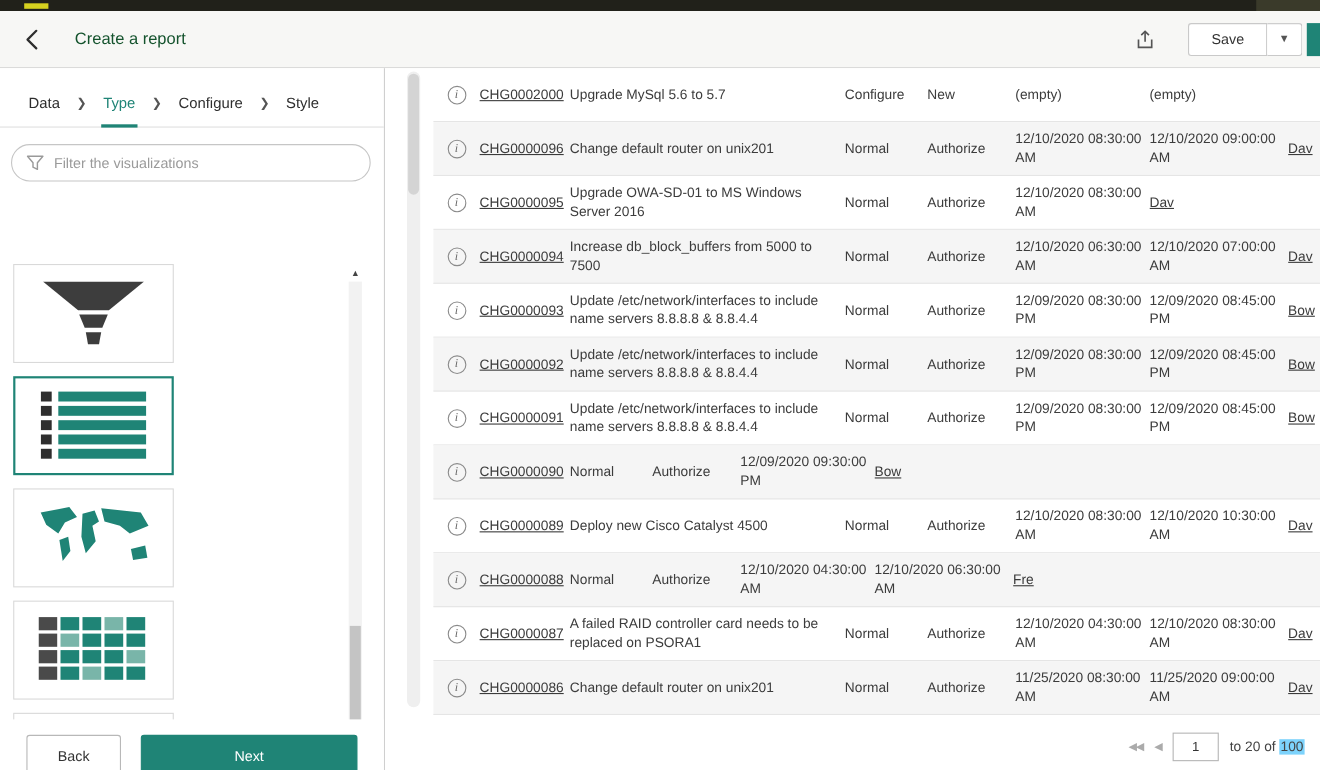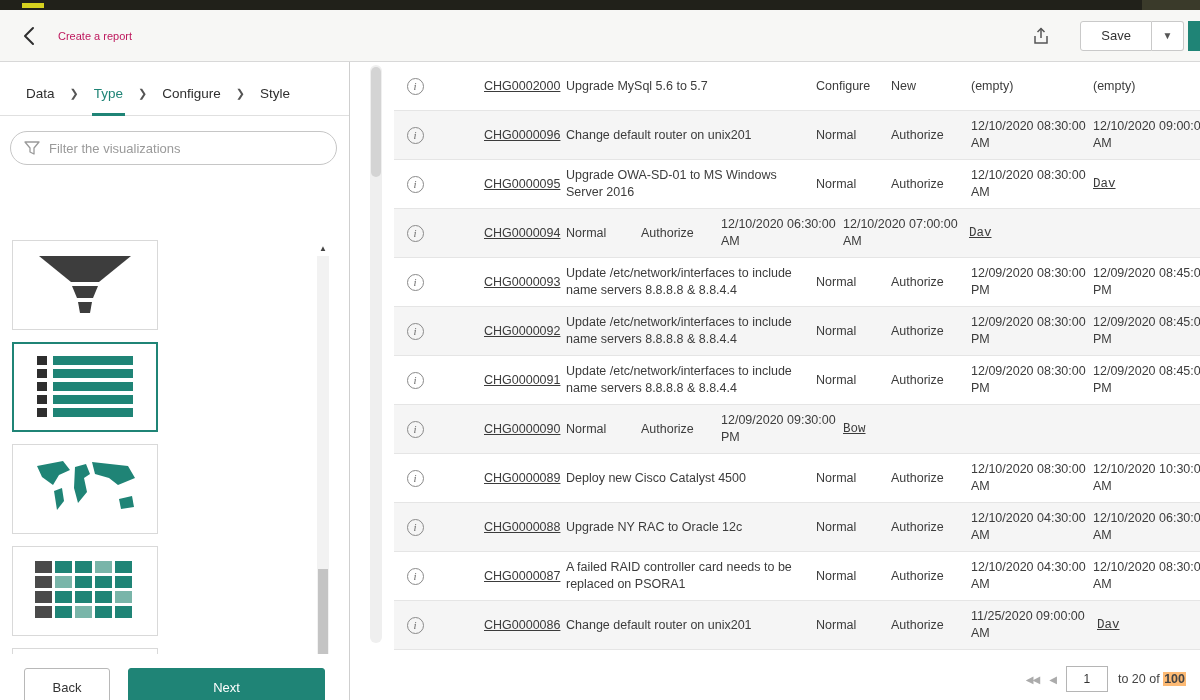--- a/index.html
+++ b/index.html
@@ -8,21 +8,21 @@
 
   
   .top-strip { position:relative; height:10px; background:#21211a; }
   .top-strip .accent-left { position:absolute; left:22px; top:3px; width:22px; height:5px; background:#d6d11f; }
   .top-strip .accent-right { position:absolute; right:0; top:0; width:58px; height:10px; background:#3a3a2a; }
 
   
   .app-header { height:52px; background:#f7f7f5; border-bottom:1px solid #d8d8d8;
     display:flex; align-items:center; padding:0 16px; position:relative; }
   .back-btn { width:26px; height:26px; display:flex; align-items:center; justify-content:center; cursor:pointer; }
-  .page-title { margin-left:16px; font-size:11px; color:#be185d; }
+  .page-title { margin-left:26px; font-size:15px; color:#14532d; }
   .header-right { margin-left:auto; display:flex; align-items:flex-end; gap:24px; }
   .icon-btn { width:30px; height:30px; display:flex; align-items:center; justify-content:center; cursor:pointer; }
   .save-group { display:flex; }
   .save-main { height:30px; padding:0 20px; background:#fff; border:1px solid #c9c9c9;
     border-radius:3px 0 0 3px; font-size:13px; color:#333; cursor:pointer;
     font-family:"Liberation Sans", sans-serif; }
   .save-caret { height:30px; width:32px; background:#fff; border:1px solid #c9c9c9; border-left:none;
     border-radius:0 3px 3px 0; font-size:10px; color:#555; cursor:pointer; }
   .corner-teal { position:absolute; right:0; top:11px; width:12px; height:30px; background:#1f8476; }
 
@@ -72,35 +72,35 @@
     background:#d4d4d4; border-radius:5px; }
 
   .change-table { margin-left:44px; }
   .table-row { display:flex; align-items:center; min-height:49px; border-bottom:1px solid #e5e5e5;
     font-size:12.5px; color:#3c3c3c; padding:4px 0; }
   .table-row.alt { background:#f5f5f5; }
   .c-info { width:42px; display:flex; justify-content:center; flex:none; }
   .info-icon { width:17px; height:17px; border:1px solid #8a8a8a; border-radius:50%;
     display:flex; align-items:center; justify-content:center; font-size:11px; color:#6b6b6b;
     font-family:"Liberation Serif", serif; font-style:italic; cursor:pointer; }
-  .c-number { width:82px; flex:none;margin-left:48px; }
+  .c-number { width:82px; flex:none; }
   .c-number a, .c-assignee a { color:#3b3b3b; text-decoration:underline; cursor:pointer; }
   .c-desc { width:250px; flex:none; padding-right:12px; line-height:1.35; }
   .c-priority { width:75px; flex:none; }
   .c-state { width:80px; flex:none; }
   .c-start { width:122px; flex:none; line-height:1.35; }
   .c-end { width:126px; flex:none; line-height:1.35; }
-  .c-assignee { flex:1; overflow:hidden; white-space:nowrap;font-family:Liberation Mono, monospace; }
+  .c-assignee { flex:1; overflow:hidden; white-space:nowrap; }
 
   .pagination { position:absolute; right:14px; bottom:8px; display:flex; align-items:center; gap:10px;
     font-size:12.5px; color:#444; }
   .pag-arrow { color:#ababab; font-size:10px; letter-spacing:-1px; cursor:pointer; }
   .page-input { width:42px; height:26px; border:1px solid #b5b5b5; text-align:center; font-size:12px;
     color:#333; font-family:"Liberation Sans", sans-serif; }
-  .total-highlight { background:#fdba74; padding:0 1px;font-weight:bold; }
+  .total-highlight { background:#7dd3fc; padding:0 1px; }
 </style>
 </head>
 <body>
 
 <div class="top-strip">
   <div class="accent-left"></div>
   <div class="accent-right"></div>
 </div>
 
 <div class="app-header">
@@ -264,20 +264,21 @@
     <span class="c-priority">Normal</span>
     <span class="c-state">Authorize</span>
     <span class="c-start">12/10/2020 08:30:00 AM</span>
     <span class="c-assignee"><a>Dav</a></span>
   </div>
         <div class="table-row alt">
     <span class="c-info">
       <span class="info-icon">i</span>
     </span>
     <span class="c-number"><a>CHG0000094</a></span>
+    <span class="c-desc">Increase db_block_buffers from 5000 to 7500</span>
     <span class="c-priority">Normal</span>
     <span class="c-state">Authorize</span>
     <span class="c-start">12/10/2020 06:30:00 AM</span>
     <span class="c-end">12/10/2020 07:00:00 AM</span>
     <span class="c-assignee"><a>Dav</a></span>
   </div>
         <div class="table-row">
     <span class="c-info">
       <span class="info-icon">i</span>
     </span>
@@ -333,21 +334,20 @@
     <span class="c-state">Authorize</span>
     <span class="c-start">12/10/2020 08:30:00 AM</span>
     <span class="c-end">12/10/2020 10:30:00 AM</span>
     <span class="c-assignee"><a>Dav</a></span>
   </div>
         <div class="table-row alt">
     <span class="c-info">
       <span class="info-icon">i</span>
     </span>
     <span class="c-number"><a>CHG0000088</a></span>
-    <span class="c-desc">Upgrade NY RAC to Oracle 12c</span>
     <span class="c-priority">Normal</span>
     <span class="c-state">Authorize</span>
     <span class="c-start">12/10/2020 04:30:00 AM</span>
     <span class="c-end">12/10/2020 06:30:00 AM</span>
     <span class="c-assignee"><a>Fre</a></span>
   </div>
         <div class="table-row">
     <span class="c-info">
       <span class="info-icon">i</span>
     </span>
@@ -360,20 +360,21 @@
     <span class="c-assignee"><a>Dav</a></span>
   </div>
         <div class="table-row alt">
     <span class="c-info">
       <span class="info-icon">i</span>
     </span>
     <span class="c-number"><a>CHG0000086</a></span>
     <span class="c-desc">Change default router on unix201</span>
     <span class="c-priority">Normal</span>
     <span class="c-state">Authorize</span>
+    <span class="c-start">11/25/2020 08:30:00 AM</span>
     <span class="c-end">11/25/2020 09:00:00 AM</span>
     <span class="c-assignee"><a>Dav</a></span>
   </div>
       </div>
 
     <div class="pagination">
       <span class="pag-arrow">◀◀</span>
       <span class="pag-arrow">◀</span>
       <input class="page-input" value="1" style="">
       <span>

